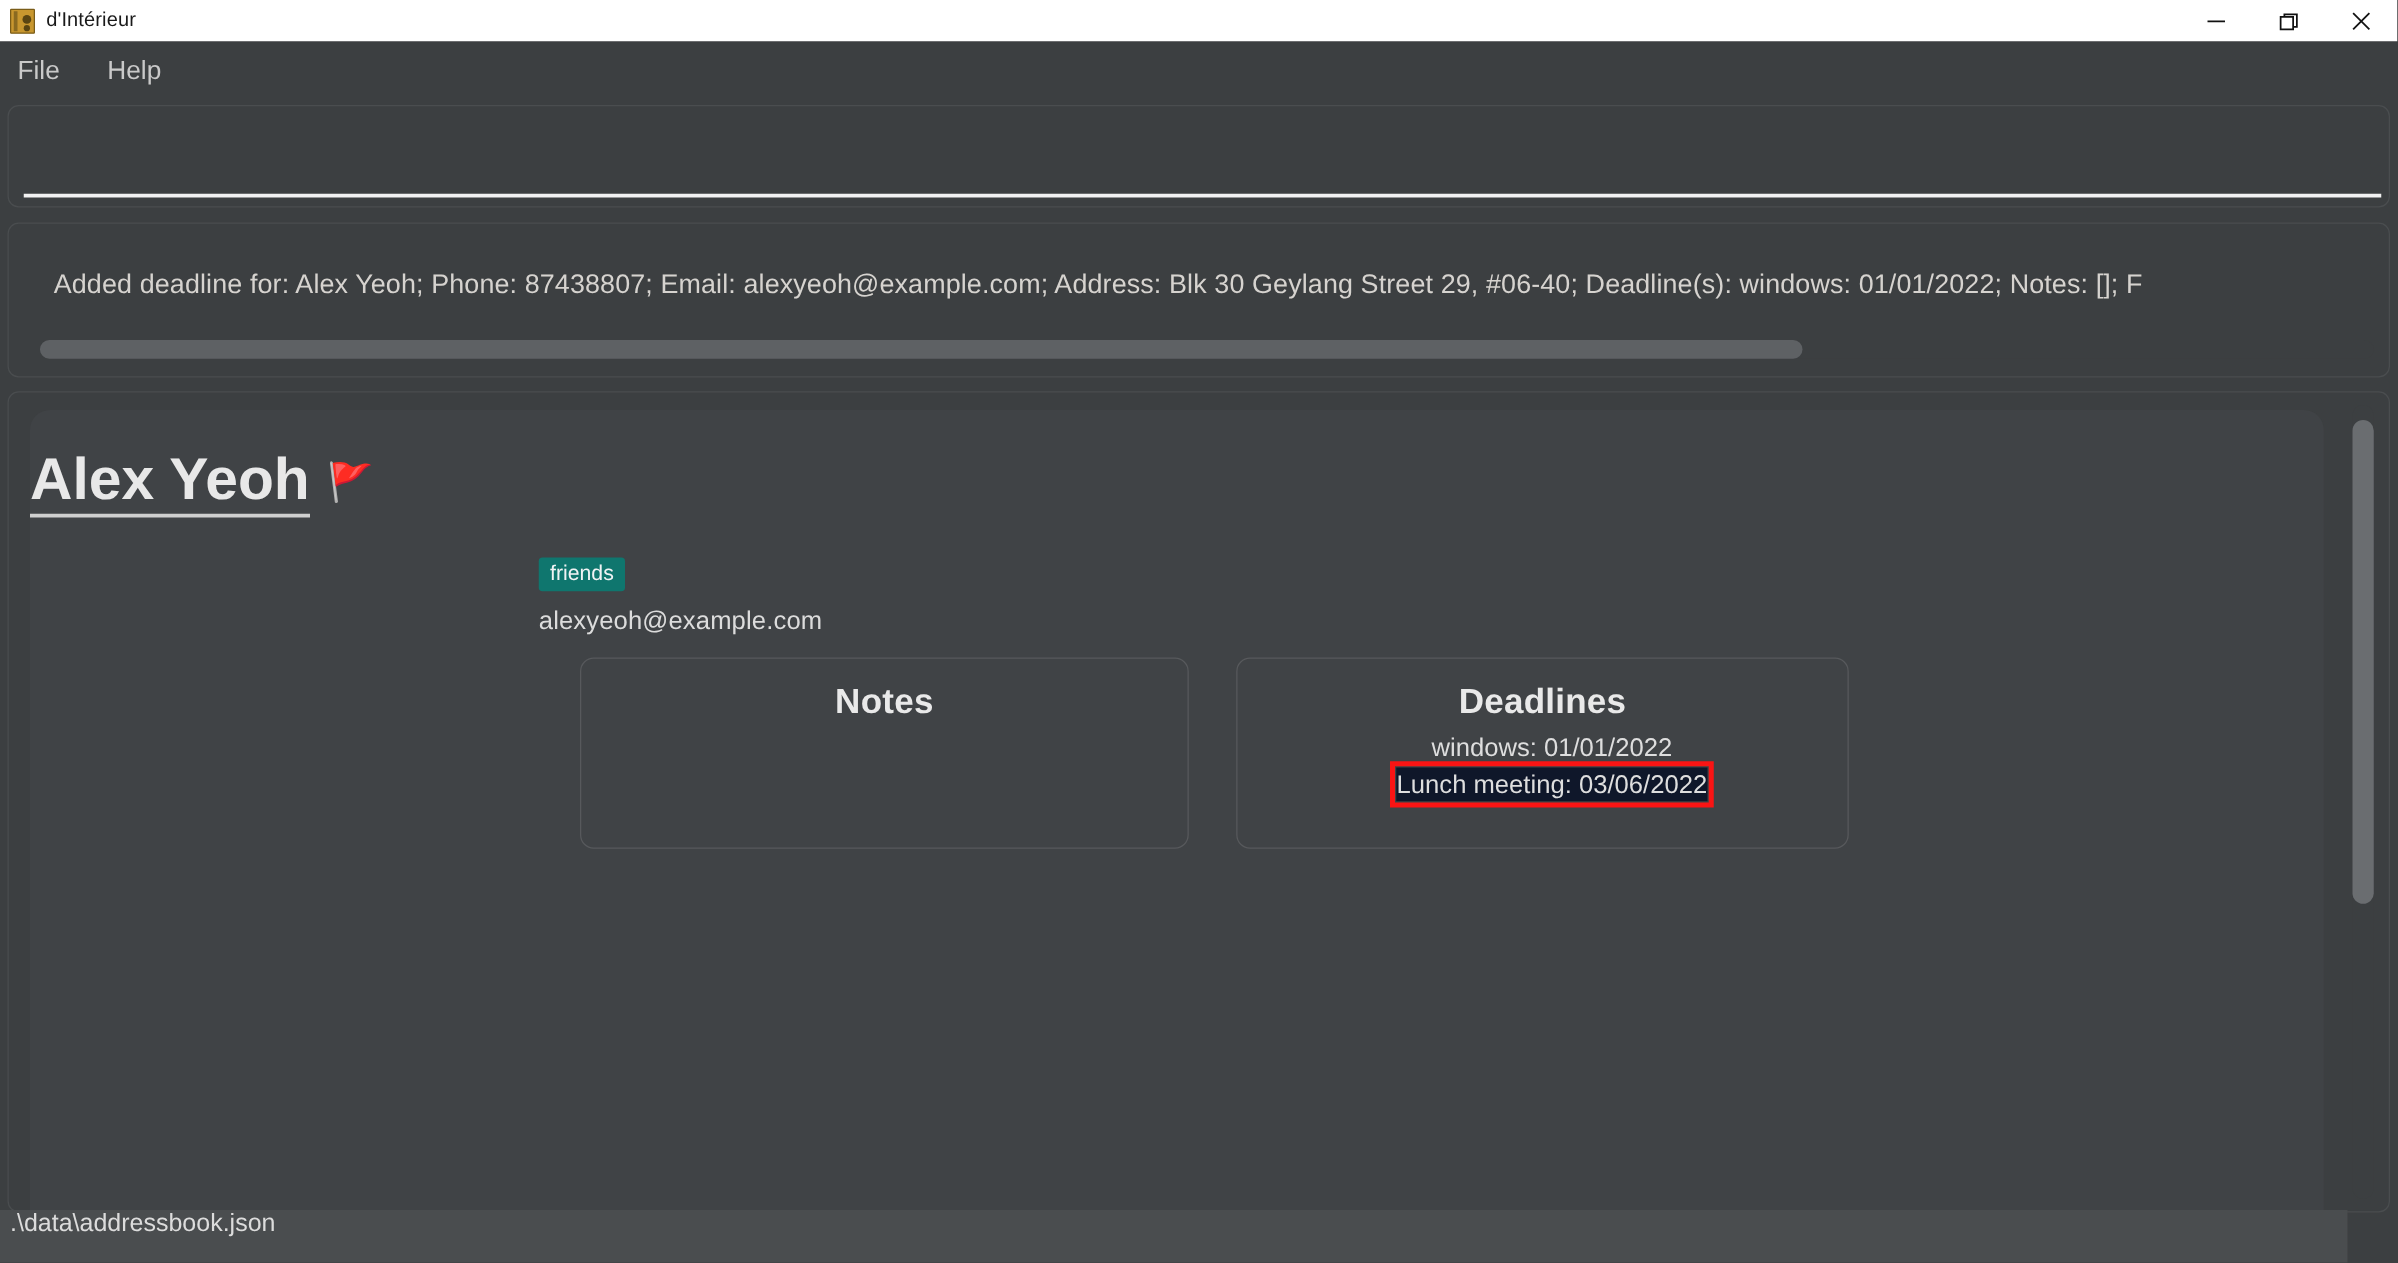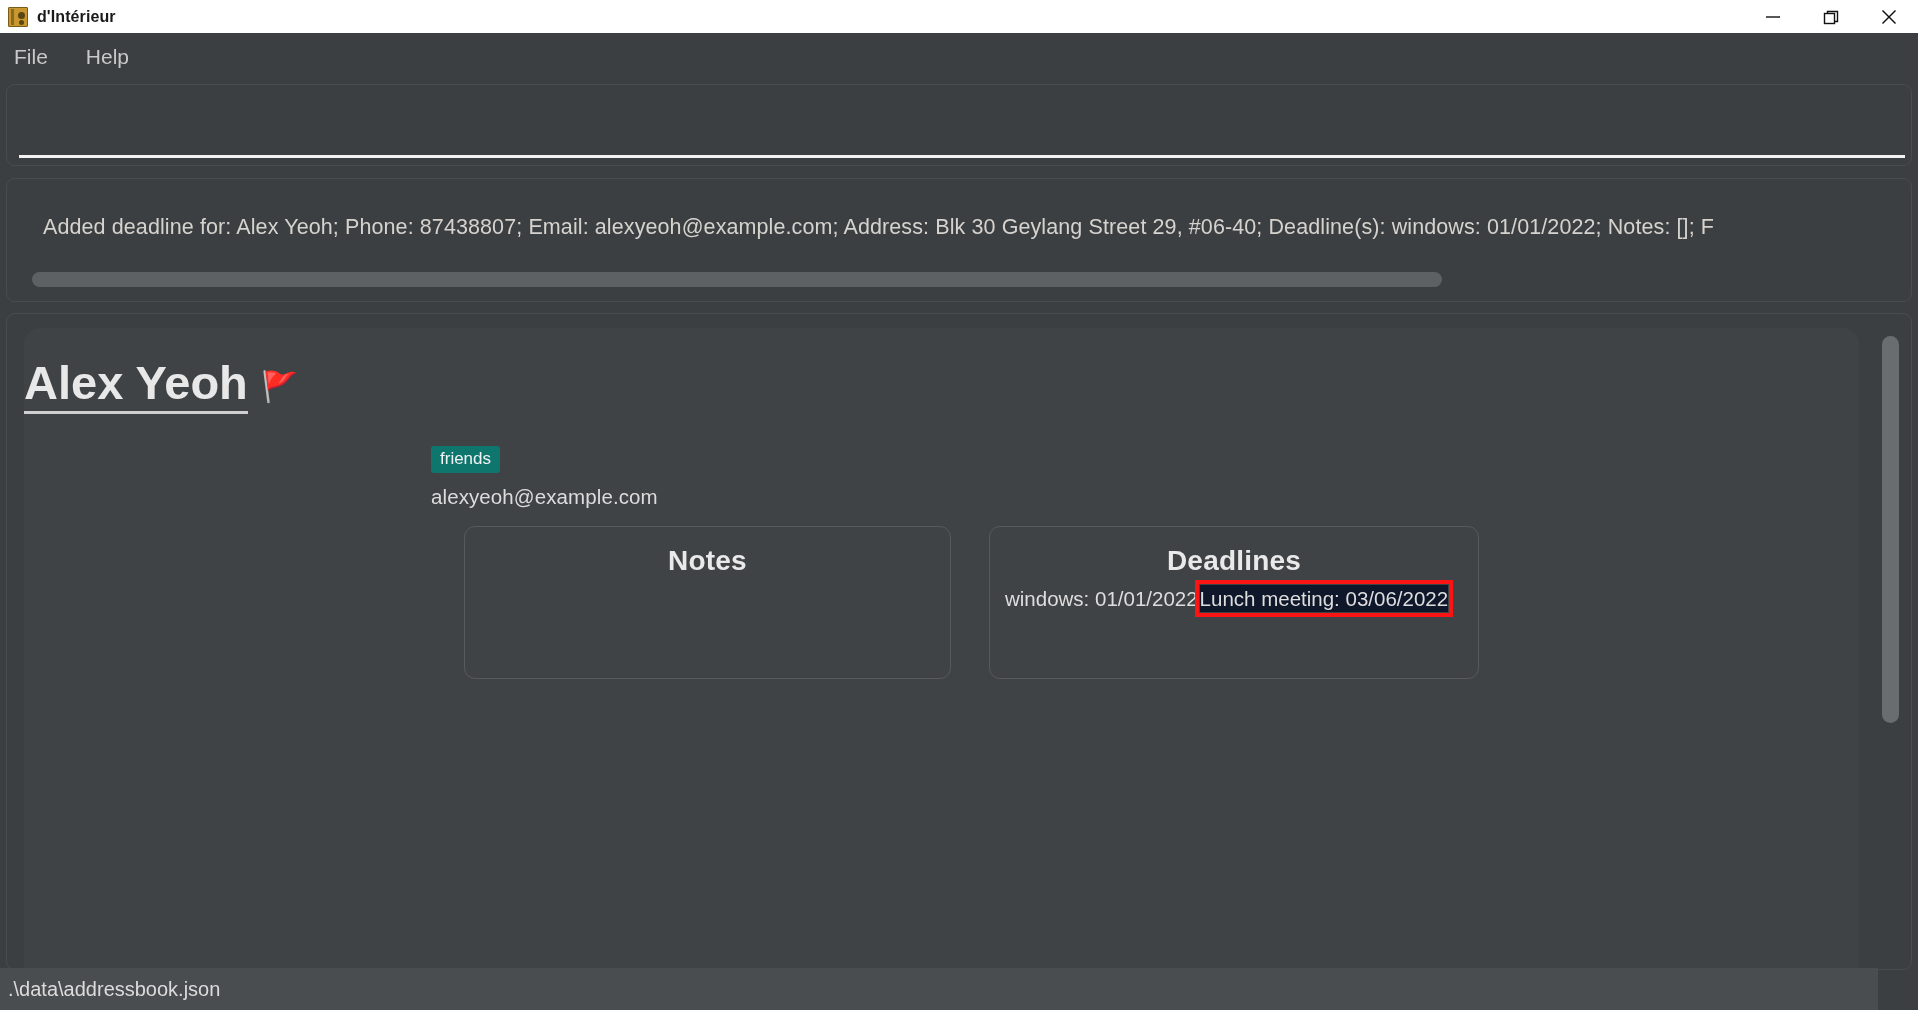--- a/index.html
+++ b/index.html
@@ -40,21 +40,20 @@
     left: 9px; top: 4px;
     width: 7px; height: 7px;
     border-radius: 50%;
     background: #5a4512;
     box-shadow: 0 7px 0 -1px #5a4512;
   }
   .titlebar-title {
     font-size: 16px;
     color: #1a1a1a;
     letter-spacing: 0.1px;
-    font-weight: bold;
   }
   .win-controls {
     position: absolute;
     right: 0; top: 0;
     height: 33px;
     display: flex;
   }
   .win-btn {
     width: 58px; height: 33px;
     display: flex; align-items: center; justify-content: center;
@@ -209,21 +208,21 @@
     font-size: 20.5px;
     color: #dedede;
     line-height: 1.32;
     display: inline-block;
   }
   .box-line.highlighted {
     outline: 4px solid #fa1414;
     outline-offset: 1px;
     background: #0f172a;
   }
-  .lines-wrap { display: flex; flex-direction: row; align-items: flex-start; gap: 2px; }
+  .lines-wrap { display: flex; flex-direction: column; align-items: center; gap: 2px; }
 
   
   .vscroll-track {
     position: absolute;
     right: 12px; top: 10px; bottom: 10px;
     width: 17px;
     background: #3c3f41;
     border-radius: 9px;
   }
   .vscroll-thumb {
@@ -234,21 +233,20 @@
     border-radius: 9px;
   }
 
   
   .statusbar {
     position: absolute;
     left: 0; bottom: 0;
     width: 1878px; height: 42px;
     background: #4a4d4f;
     display: flex;
-    align-items: center;
     padding-left: 8px;
   }
   .status-text {
     font-size: 20px;
     color: #dcdcdc;
   }
 </style>
 </head>
 <body>
 

